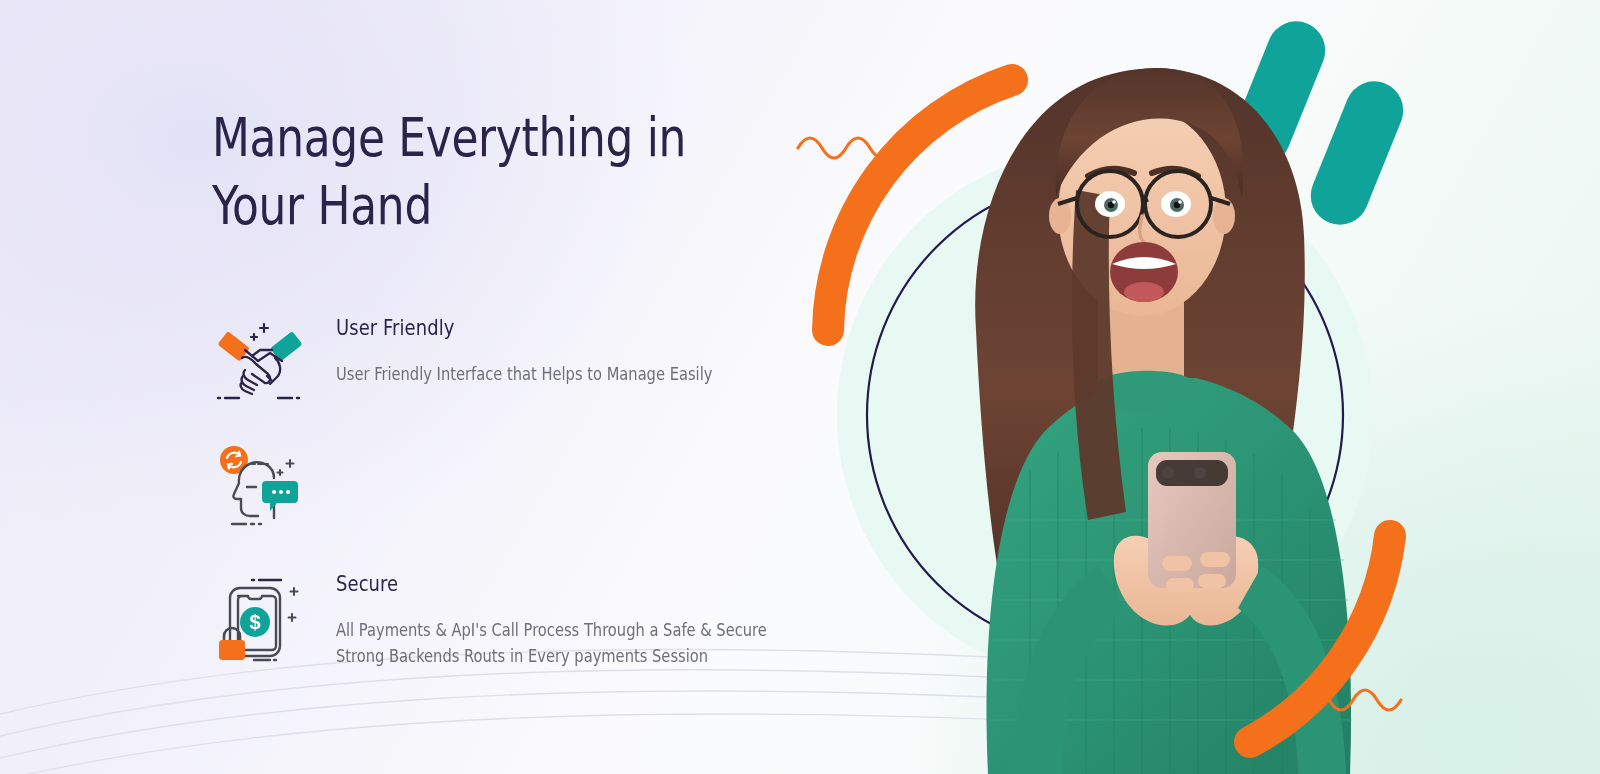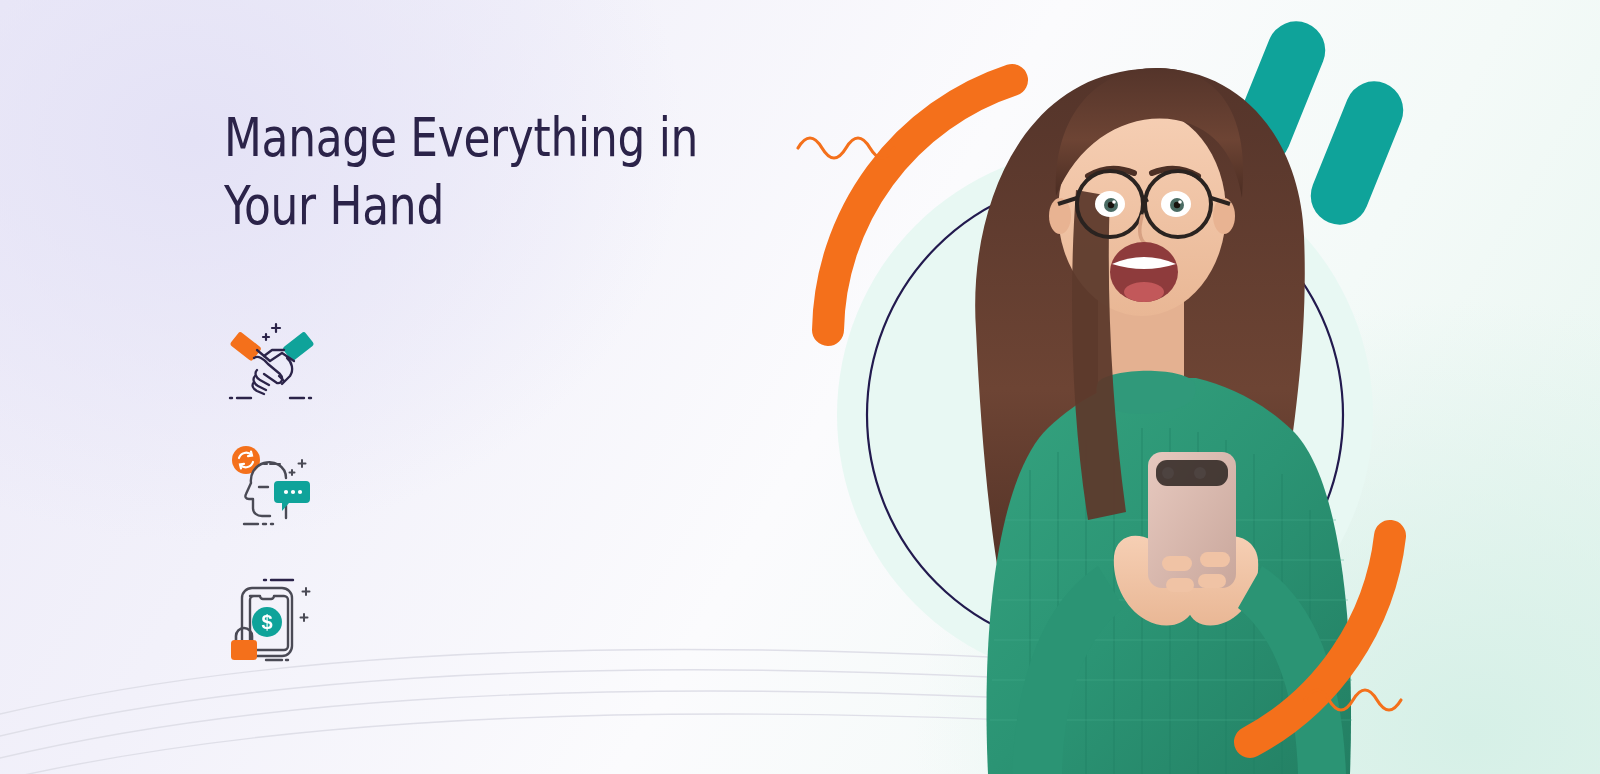--- a/index.html
+++ b/index.html
@@ -22,21 +22,20 @@
   }
 
   
   .bg-lines { position:absolute; left:0; bottom:0; width:1000px; height:190px; pointer-events:none; }
 
   
   .content {
     position:absolute;
     left:212px; top:104px;
     width:600px;
-    margin-left:12px;
   }
 
   .headline {
     font-family:"DejaVu Sans Condensed","Liberation Sans Narrow","Liberation Sans", sans-serif;
     font-size:53px;
     line-height:1.28;
     font-weight:400;
     letter-spacing:-0.3px;
     color:#2b2349;
     white-space:pre-line;
@@ -141,20 +140,24 @@
             </g>
 
             <g stroke="#2b2349" stroke-width="2.4" stroke-linecap="round">
               <path d="M6 84 h2"></path>
                 <path d="M13 84 h14"></path>
               <path d="M66 84 h14"></path>
                 <path d="M85 84 h2"></path>
             </g>
           </svg>
         </div>
+        <div class="feature-body">
+          <div class="feature-title">User Friendly</div>
+          <div class="feature-desc">User Friendly Interface that Helps to Manage Easily</div>
+        </div>
       </div>
 
       <div class="feature">
         <div class="feature-icon">
           <svg viewBox="0 0 96 92" aria-hidden="true">
 
             <circle cx="22" cy="18" r="14" fill="#f4701b"></circle>
             <g fill="none" stroke="#ffffff" stroke-width="2.2" stroke-linecap="round">
               <path d="M15 16 a7.5 7.5 0 0 1 12.5 -3"></path>
               <path d="M29 20 a7.5 7.5 0 0 1 -12.5 3"></path>
@@ -213,20 +216,24 @@
             <text x="43" y="59" font-family="'Liberation Sans', sans-serif" font-size="20" font-weight="bold" fill="#ffffff" text-anchor="middle">$</text>
 
             <path d="M12 71 v-5 a8 8 0 0 1 16 0 v5" fill="none" stroke="#4a4a55" stroke-width="2.6"></path>
             <rect x="7" y="70" width="26" height="20" rx="3.5" fill="#f4701b"></rect>
 
             <g stroke="#4a4a55" stroke-width="2.4" stroke-linecap="round">
               <path d="M42 90 h16"></path>
                 <path d="M62 90 h2"></path>
             </g>
           </svg>
+        </div>
+        <div class="feature-body">
+          <div class="feature-title">Secure</div>
+          <div class="feature-desc">All Payments &amp; ApI's Call Process Through a Safe &amp; Secure Strong Backends Routs in Every payments Session</div>
         </div>
       </div>
 
     </div>
   </div>
 
   <div class="visual">
 
     <svg class="layer" viewBox="0 0 820 774" aria-hidden="true">
 

